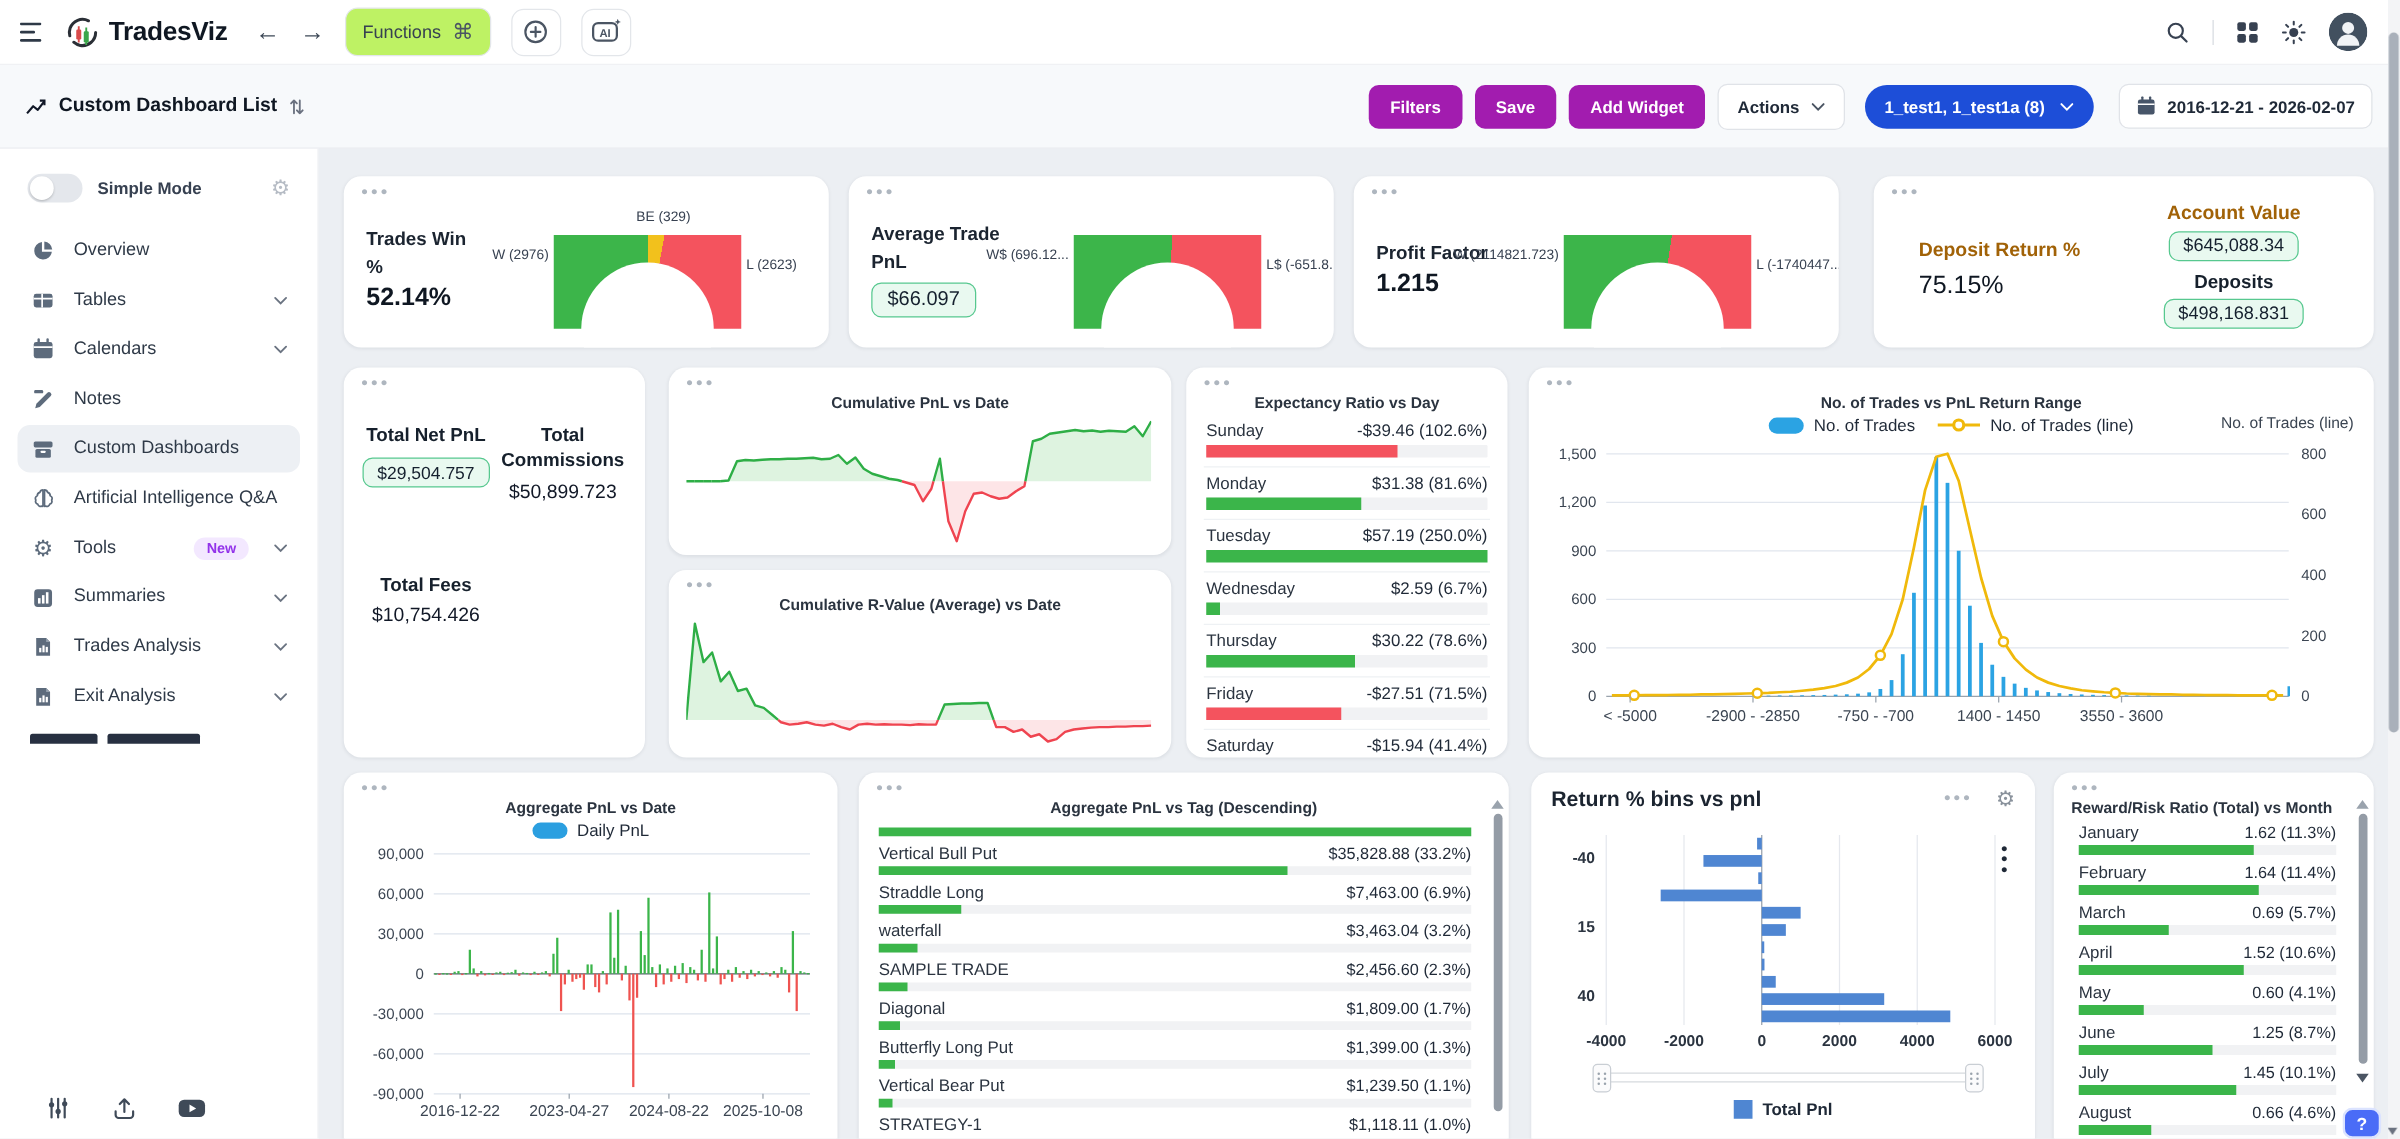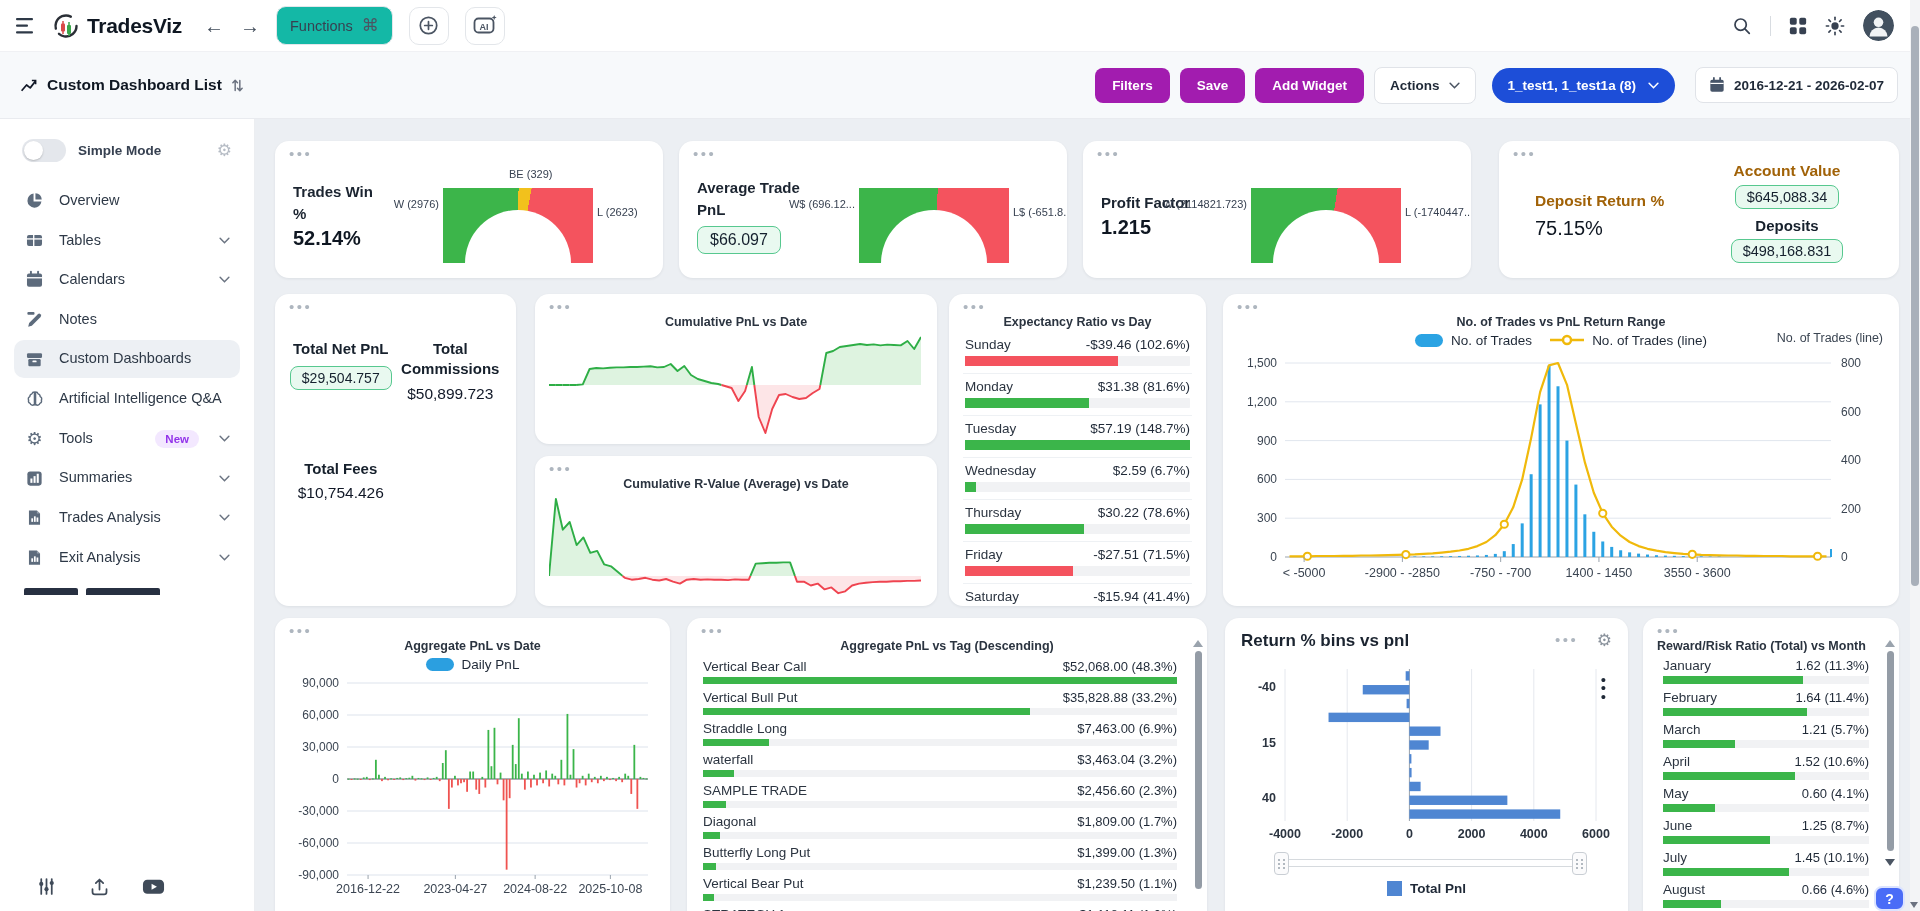--- a/index.html
+++ b/index.html
@@ -7,21 +7,21 @@
     font-family:"Liberation Sans","DejaVu Sans",sans-serif; color:#1f2937; }
 
   
   .nav { height:52px; background:#fff; display:flex; align-items:center;
     justify-content:space-between; padding:0 26px 0 16px; border-bottom:1px solid #f0f1f4; }
   .nav-left { display:flex; align-items:center; gap:16px; }
   .brand { display:flex; align-items:center; gap:7px; margin-right:6px; }
   .brand-text { font-size:21px; font-weight:800; color:#0f1722; letter-spacing:-.3px; }
   .nav-arrow { font-size:20px; color:#3f4a58; cursor:pointer; line-height:1; }
   .btn-ghost { display:flex; align-items:center; gap:9px; border:1px solid #e3e6ea;
-    border-radius:10px; padding:8px 13px; background:#14b8a6; font-size:14.5px; color:#374151; cursor:pointer; }
+    border-radius:10px; padding:8px 13px; background:#bef264; font-size:14.5px; color:#374151; cursor:pointer; }
   .btn-sq { width:40px; height:38px; display:flex; align-items:center; justify-content:center;
     border:1px solid #e3e6ea; border-radius:10px; background:#fff; cursor:pointer; }
   .nav-right { display:flex; align-items:center; gap:18px; }
   .nav-divider { width:1px; height:20px; background:#d8dce1; }
   .avatar { width:31px; height:31px; border-radius:50%; overflow:hidden; cursor:pointer; }
 
   
   .toolbar { height:67px; background:#f7f9fb; border-bottom:1px solid #e9ebef;
     display:flex; align-items:center; padding:0 22px 0 20px; gap:10px; }
   .tb-title { display:flex; align-items:center; gap:9px; }
@@ -608,21 +608,21 @@
               <span class="er-day">Monday</span>
               <span class="er-val">$31.38 (81.6%)</span>
             </div>
             <div class="er-track">
               <div class="er-fill" style="width: 55%; background: rgb(59, 181, 74);"></div>
             </div>
           </div>
           <div class="er-row">
             <div class="er-top">
               <span class="er-day">Tuesday</span>
-              <span class="er-val">$57.19 (148.7%)</span>
+              <span class="er-val">$57.19 (250.0%)</span>
             </div>
             <div class="er-track">
               <div class="er-fill" style="width: 100%; background: rgb(59, 181, 74);"></div>
             </div>
           </div>
           <div class="er-row">
             <div class="er-top">
               <span class="er-day">Wednesday</span>
               <span class="er-val">$2.59 (6.7%)</span>
             </div>
@@ -881,24 +881,20 @@
             <text x="321.375" y="218" text-anchor="middle" font-size="12.5" fill="#3b4552">2025-10-08</text>
           </svg>
         </div>
     </div>
 
     <div class="widget" style="left:432px;top:499px;width:520px;height:340px">
       <div class="dots">•••</div>
       <div class="wtitle">Aggregate PnL vs Tag (Descending)</div>
       <div id="tag-rows" style="margin-top:4px;padding-right:14px">
           <div class="tag-row">
-            <div class="tag-top">
-              <span class="tag-name">Vertical Bear Call</span>
-              <span class="tag-val">$52,068.00 (48.3%)</span>
-            </div>
             <div class="tag-track">
               <div class="tag-fill" style="width: 100%; background: rgb(59, 181, 74);"></div>
             </div>
           </div>
           <div class="tag-row">
             <div class="tag-top">
               <span class="tag-name">Vertical Bull Put</span>
               <span class="tag-val">$35,828.88 (33.2%)</span>
             </div>
             <div class="tag-track">
@@ -1051,21 +1047,21 @@
               <span class="tag-name">February</span>
               <span class="tag-val">1.64 (11.4%)</span>
             </div>
             <div class="mo-track">
               <div class="tag-fill" style="width: 70%; background: rgb(59, 181, 74);"></div>
             </div>
           </div>
           <div class="tag-row">
             <div class="tag-top">
               <span class="tag-name">March</span>
-              <span class="tag-val">1.21 (5.7%)</span>
+              <span class="tag-val">0.69 (5.7%)</span>
             </div>
             <div class="mo-track">
               <div class="tag-fill" style="width: 35%; background: rgb(59, 181, 74);"></div>
             </div>
           </div>
           <div class="tag-row">
             <div class="tag-top">
               <span class="tag-name">April</span>
               <span class="tag-val">1.52 (10.6%)</span>
             </div>

